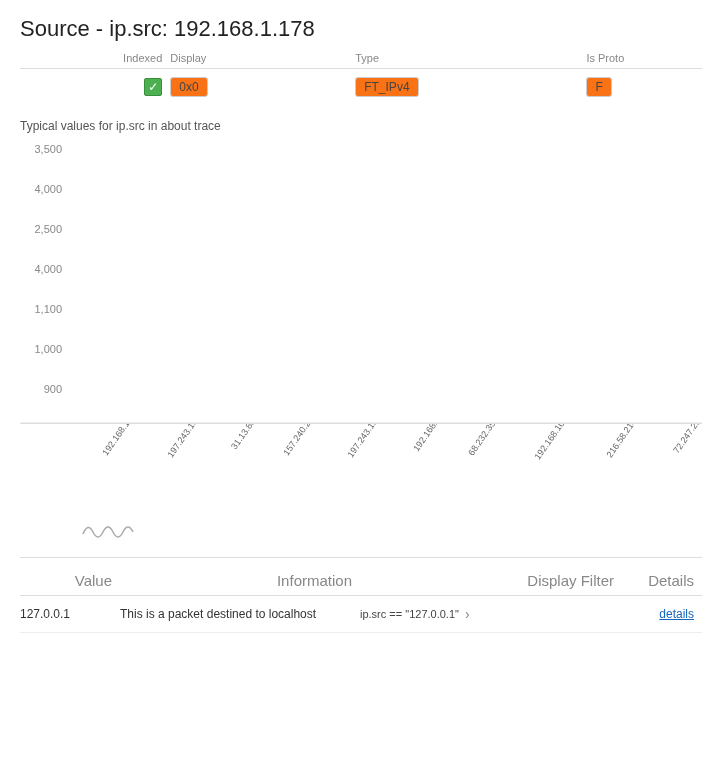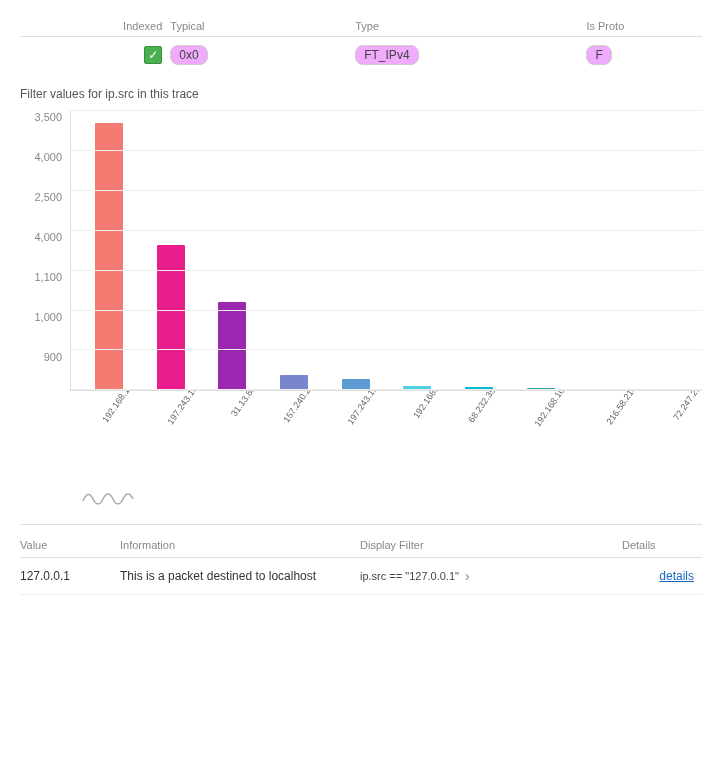--- a/index.html
+++ b/index.html
@@ -59,38 +59,39 @@
     }
     .checkbox-cell::after {
       content: '✓';
       color: white;
       font-size: 12px;
       line-height: 1;
     }
     .tag {
       display: inline-block;
       border: 1px solid #ccc;
-      border-radius: 8px;
+      border-radius: 3px;
       padding: 2px 8px;
       font-size: 12px;
       color: #444;
-      background: #f0abfc;
+      background: #f97316;
     }
     .section-label {
       font-size: 12px;
       color: #555;
       margin-bottom: 10px;
     }
     .chart-area {
       margin: 0 0 10px 0;
       position: relative;
     }
     .chart-wrapper {
       display: flex;
       position: relative;
+      flex-direction: column;
     }
     .y-axis {
       display: flex;
       flex-direction: column;
       justify-content: space-between;
       align-items: flex-end;
       padding-right: 8px;
       height: 280px;
       font-size: 11px;
       color: #888;
@@ -141,22 +142,22 @@
       border: none;
       border-top: 1px solid #ddd;
       margin: 8px 0;
     }
     .bottom-table {
       width: 100%;
       border-collapse: collapse;
       margin-top: 8px;
     }
     .bottom-table th {
-      text-align: left;
-      font-size: 11px;
+      text-align: right;
+      font-size: 15px;
       font-weight: 400;
       color: #888;
       padding: 6px 8px 6px 0;
       border-bottom: 1px solid #ddd;
     }
     .bottom-table td {
       padding: 10px 8px 10px 0;
       font-size: 12px;
       color: #333;
       border-bottom: 1px solid #eee;
@@ -181,26 +182,27 @@
     .details-link {
       color: #1565c0;
       text-decoration: underline;
       font-size: 12px;
     }
   </style>
 </head>
 <body>
 
 <div class="page-container">
+  <h1 class="page-title">Source - ip.src: 192.168.1.178</h1>
 
   <table class="info-table">
     <thead>
       <tr>
         <th class="col-indexed">Indexed</th>
-        <th class="col-encoding">Typical</th>
+        <th class="col-encoding">Display</th>
         <th class="col-type">Type</th>
         <th class="col-isproto">Is Proto</th>
       </tr>
     </thead>
     <tbody>
       <tr>
         <td class="col-indexed">
           <span class="checkbox-cell"></span>
         </td>
         <td class="col-encoding">
@@ -209,21 +211,21 @@
         <td class="col-type">
           <span class="tag">FT_IPv4</span>
         </td>
         <td class="col-isproto">
           <span class="tag">F</span>
         </td>
       </tr>
     </tbody>
   </table>
 
-  <p class="section-label">Filter values for ip.src in this trace</p>
+  <p class="section-label">Typical values for ip.src in about trace</p>
 
   <div class="chart-area">
     <div class="chart-wrapper">
       <div class="y-axis">
         <span>3,500</span>
         <span>4,000</span>
         <span>2,500</span>
         <span>4,000</span>
         <span>1,100</span>
         <span>1,000</span>

